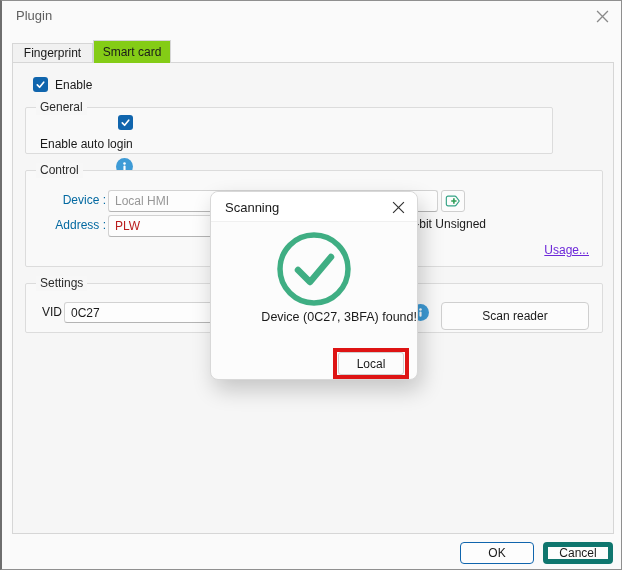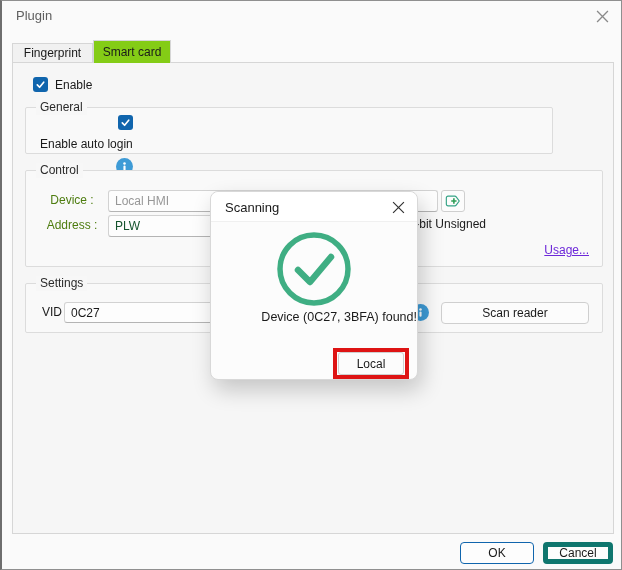--- a/index.html
+++ b/index.html
@@ -43,39 +43,39 @@
   .legend { position:absolute; top:-8px; left:10px; background:#f7f7f7; padding:0 4px;
     font-size:12px; color:#2b2b2b; line-height:15px; }
 
   .group-general { left:12px; top:44px; width:528px; height:47px; }
   .autologin-row { left:14px; top:7px;flex-direction:column; }
 
   .info-icon { width:17px; height:17px; border-radius:50%; background:#3e9bd6;
     display:inline-flex; align-items:center; justify-content:center; }
 
   .group-control { left:12px; top:107px; width:578px; height:97px; }
-  .field-label { position:absolute; width:68px; text-align:center; color:#4d7c0f; }
+  .field-label { position:absolute; width:68px; text-align:right; color:#0369a1; }
   .textfield { position:absolute; height:22px; background:#fdfdfd; border:1px solid #d2d2d2;
     border-bottom-color:#b4b4b4; border-radius:3px; padding:0 6px; display:flex; align-items:center; }
   .device-label { left:12px; top:22px; }
   .device-field { left:82px; top:19px; width:330px; color:#979797; }
   .tag-btn { position:absolute; left:415px; top:19px; width:24px; height:22px;
     background:#fcfcfc; border:1px solid #cfcfcf; border-radius:3px;
     display:flex; align-items:center; justify-content:center; cursor:pointer; }
   .address-label { left:12px; top:47px; }
-  .address-field { left:82px; top:44px; width:150px; color:#14532d; }
+  .address-field { left:82px; top:44px; width:150px; color:#b91c1c; }
   .format-text { position:absolute; right:116px; top:46px; color:#1a1a1a; }
   .usage-link { position:absolute; right:13px; top:72px; color:#6d28d9;
     text-decoration:underline; cursor:pointer; }
 
   .group-settings { left:12px; top:220px; width:578px; height:50px; }
   .vid-label { position:absolute; left:16px; top:21px; }
   .vid-field { left:38px; top:18px; width:340px; height:21px; color:#1a1a1a; }
   .settings-info { position:absolute; left:386px; top:20px; }
-  .scan-btn { position:absolute; left:415px; top:18px; width:148px; height:22px;
+  .scan-btn { position:absolute; left:415px; top:18px; width:148px; height:28px;
     background:#fcfcfc; border:1px solid #cfcfcf; border-radius:4px;
     display:flex; align-items:center; justify-content:center; cursor:pointer; }
 
   
   .btn { position:absolute; height:22px; background:#fdfdfd; border-radius:4px;
     display:flex; align-items:center; justify-content:center; font-size:12px; cursor:pointer; }
   .ok-btn { left:458px; top:541px; width:74px; border:1px solid #1065ad; }
   .cancel-btn { left:541px; top:541px; width:70px; border:5px solid #0f766e; }
 
   

